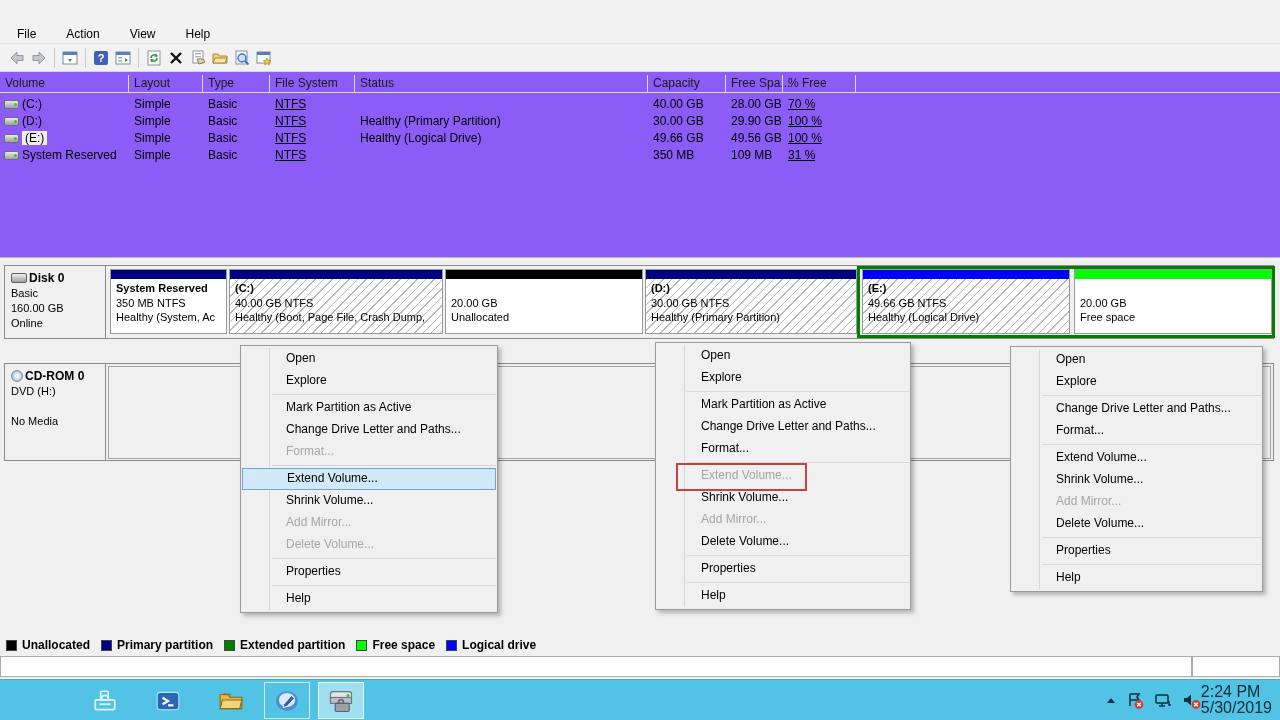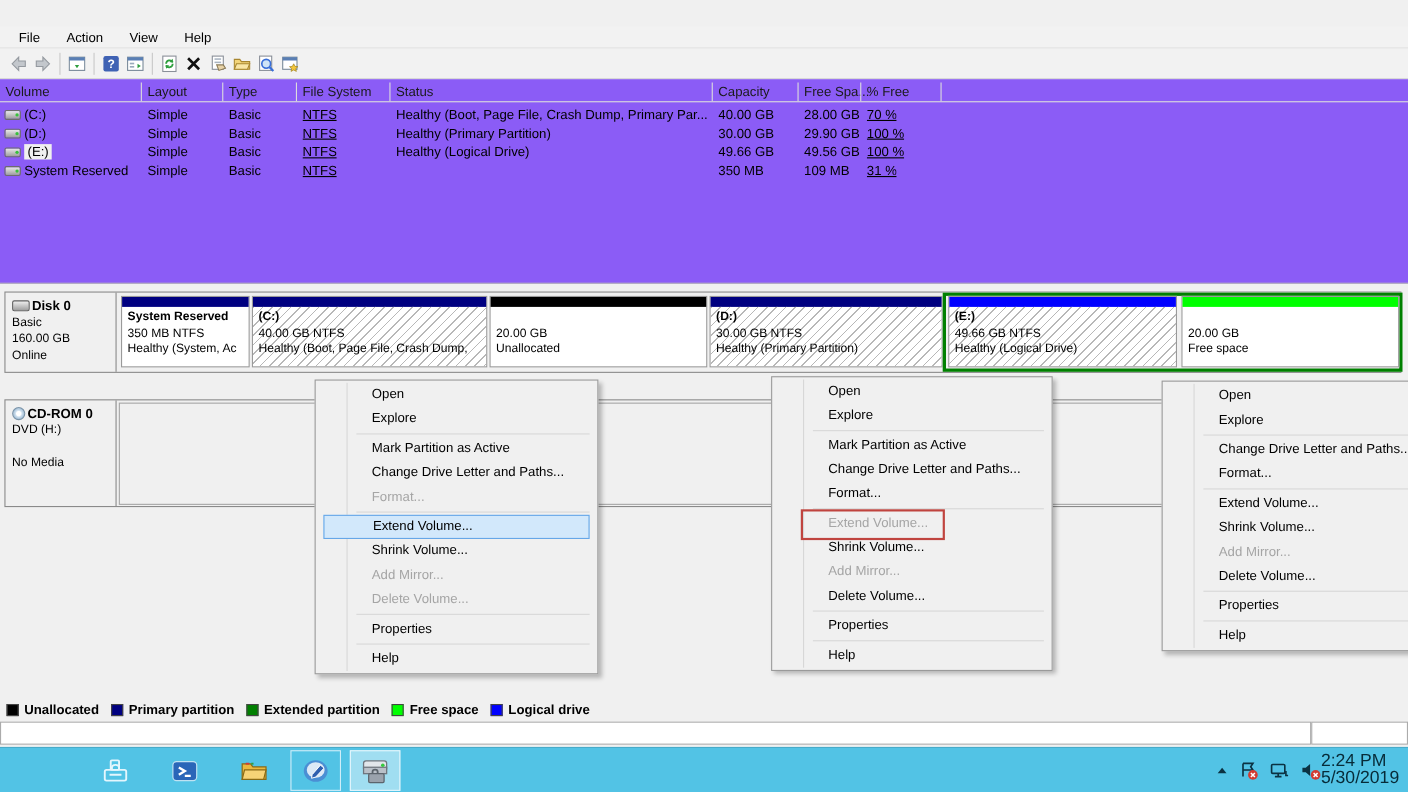--- a/index.html
+++ b/index.html
@@ -13,21 +13,21 @@
   #title { position:absolute; left:0; right:0; top:3px; text-align:center; font-size:14px; color:#0a0a0a; }
   .winbtn { position:absolute; top:0; height:23px; border-left:1px solid rgba(0,0,0,.45); display:flex; align-items:center; justify-content:center; }
   #btn-min { left:1174px; width:30px; }
   #btn-restore { left:1204px; width:30px; }
   #btn-close { left:1234px; width:45px; background:#c75050; border-right:1px solid rgba(0,0,0,.45); }
   .glyph-min { width:12px; height:3px; background:#111; margin-top:8px; }
   .glyph-restore { width:9px; height:9px; border:1.6px solid #111; position:relative; background:transparent; }
   .glyph-restore:before { content:""; position:absolute; left:2px; top:-5px; width:9px; height:9px; border:1.6px solid #111; border-left:none; border-bottom:none; }
   .glyph-close { font-size:13px; font-weight:bold; color:#111; line-height:1; }
 
-  #menubar { position:absolute; left:0; top:24px; width:1280px; height:20px; background:#f2f2f2; border-bottom:1px solid #e3e3e3; display:flex; align-items:center; padding-left:8px; gap:6px; }
+  #menubar { position:absolute; left:0; top:24px; width:1280px; height:20px; background:#f2f2f2; border-bottom:1px solid #e3e3e3; display:flex; align-items:center; padding-left:8px; gap:12px; }
   .menubar-item { padding:2px 9px; cursor:default; }
 
   #toolbar { position:absolute; left:0; top:45px; width:1280px; height:27px; background:#f2f2f2; border-bottom:1px solid #d5d5d5; display:flex; align-items:center; padding-left:6px; }
   .tbtn { width:22px; height:22px; display:flex; align-items:center; justify-content:center; }
   .tsep { width:1px; height:20px; background:#c8c8c8; margin:0 4px; }
 
   
   #volume-pane { position:absolute; left:0; top:72px; width:1280px; height:186px; background:#8b5cf6; border-bottom:1px solid #b9b9b9; }
   #vheader { position:absolute; left:0; top:2px; width:1280px; height:19px; border-bottom:1px solid #dcdcdc; }
   .hcell { position:absolute; top:2px; font-size:12px; color:#1a1a1a; white-space:nowrap; }
@@ -68,21 +68,21 @@
   #legend { position:absolute; left:6px; top:378px; height:16px; display:flex; align-items:center; gap:11px; }
   .leg-item { display:flex; align-items:center; gap:5px; font-weight:600; font-size:12px; white-space:nowrap; }
   .leg-sq { width:11px; height:11px; border:1px solid #444; }
 
   
   .statusseg { position:absolute; top:656px; height:21px; background:#fff; border:1px solid #ababab; }
   #status-left { left:0; width:1192px; }
   #status-right { left:1192px; width:88px; }
 
   
-  .cmenu { position:absolute; background:#f0f0f0; border:1px solid #9a9a9a; box-shadow:3px 3px 4px rgba(0,0,0,.25); padding:2px 7px; z-index:20;margin-left:46px; }
+  .cmenu { position:absolute; background:#f0f0f0; border:1px solid #9a9a9a; box-shadow:3px 3px 4px rgba(0,0,0,.25); padding:2px 1px; z-index:20; }
   .cmenu:before { content:""; position:absolute; left:28px; top:2px; bottom:2px; width:1px; background:#d7d7d7; }
   #cmenu-c { left:240px; top:345px; width:258px; }
   #cmenu-d { left:655px; top:342px; width:256px; }
   #cmenu-e { left:1010px; top:346px; width:253px; }
   .mi { position:relative; height:22px; line-height:21px; padding-left:44px; white-space:nowrap; cursor:default; }
   .mi.dis { color:#a5a5a5; }
   .mi.sel { background:#d2e8fb; border:1px solid #66a7e8; line-height:19px; }
   .msep { height:1px; background:#d7d7d7; margin:2px 0 2px 30px; }
   .redbox:after { content:""; position:absolute; left:19px; top:-2px; width:127px; height:24px; border:2px solid #c0443f; pointer-events:none; }
 
@@ -206,21 +206,20 @@
       <div class="hsep" style="left:782px"></div>
       <div class="hsep" style="left:855px"></div>
     </div>
 
     <div class="vrow" style="top:24px">
       <span class="drive-ico"></span>
       <span class="cell c-vol">(C:)</span>
       <span class="cell c-lay">Simple</span>
       <span class="cell c-typ">Basic</span>
       <span class="cell c-fs">NTFS</span>
-      <span class="cell c-st">Healthy (Boot, Page File, Crash Dump, Primary Par...</span>
       <span class="cell c-cap">40.00 GB</span>
       <span class="cell c-fre">28.00 GB</span>
       <span class="cell c-pct">70 %</span>
     </div>
     <div class="vrow" style="top:41px">
       <span class="drive-ico"></span>
       <span class="cell c-vol">(D:)</span>
       <span class="cell c-lay">Simple</span>
       <span class="cell c-typ">Basic</span>
       <span class="cell c-fs">NTFS</span>

